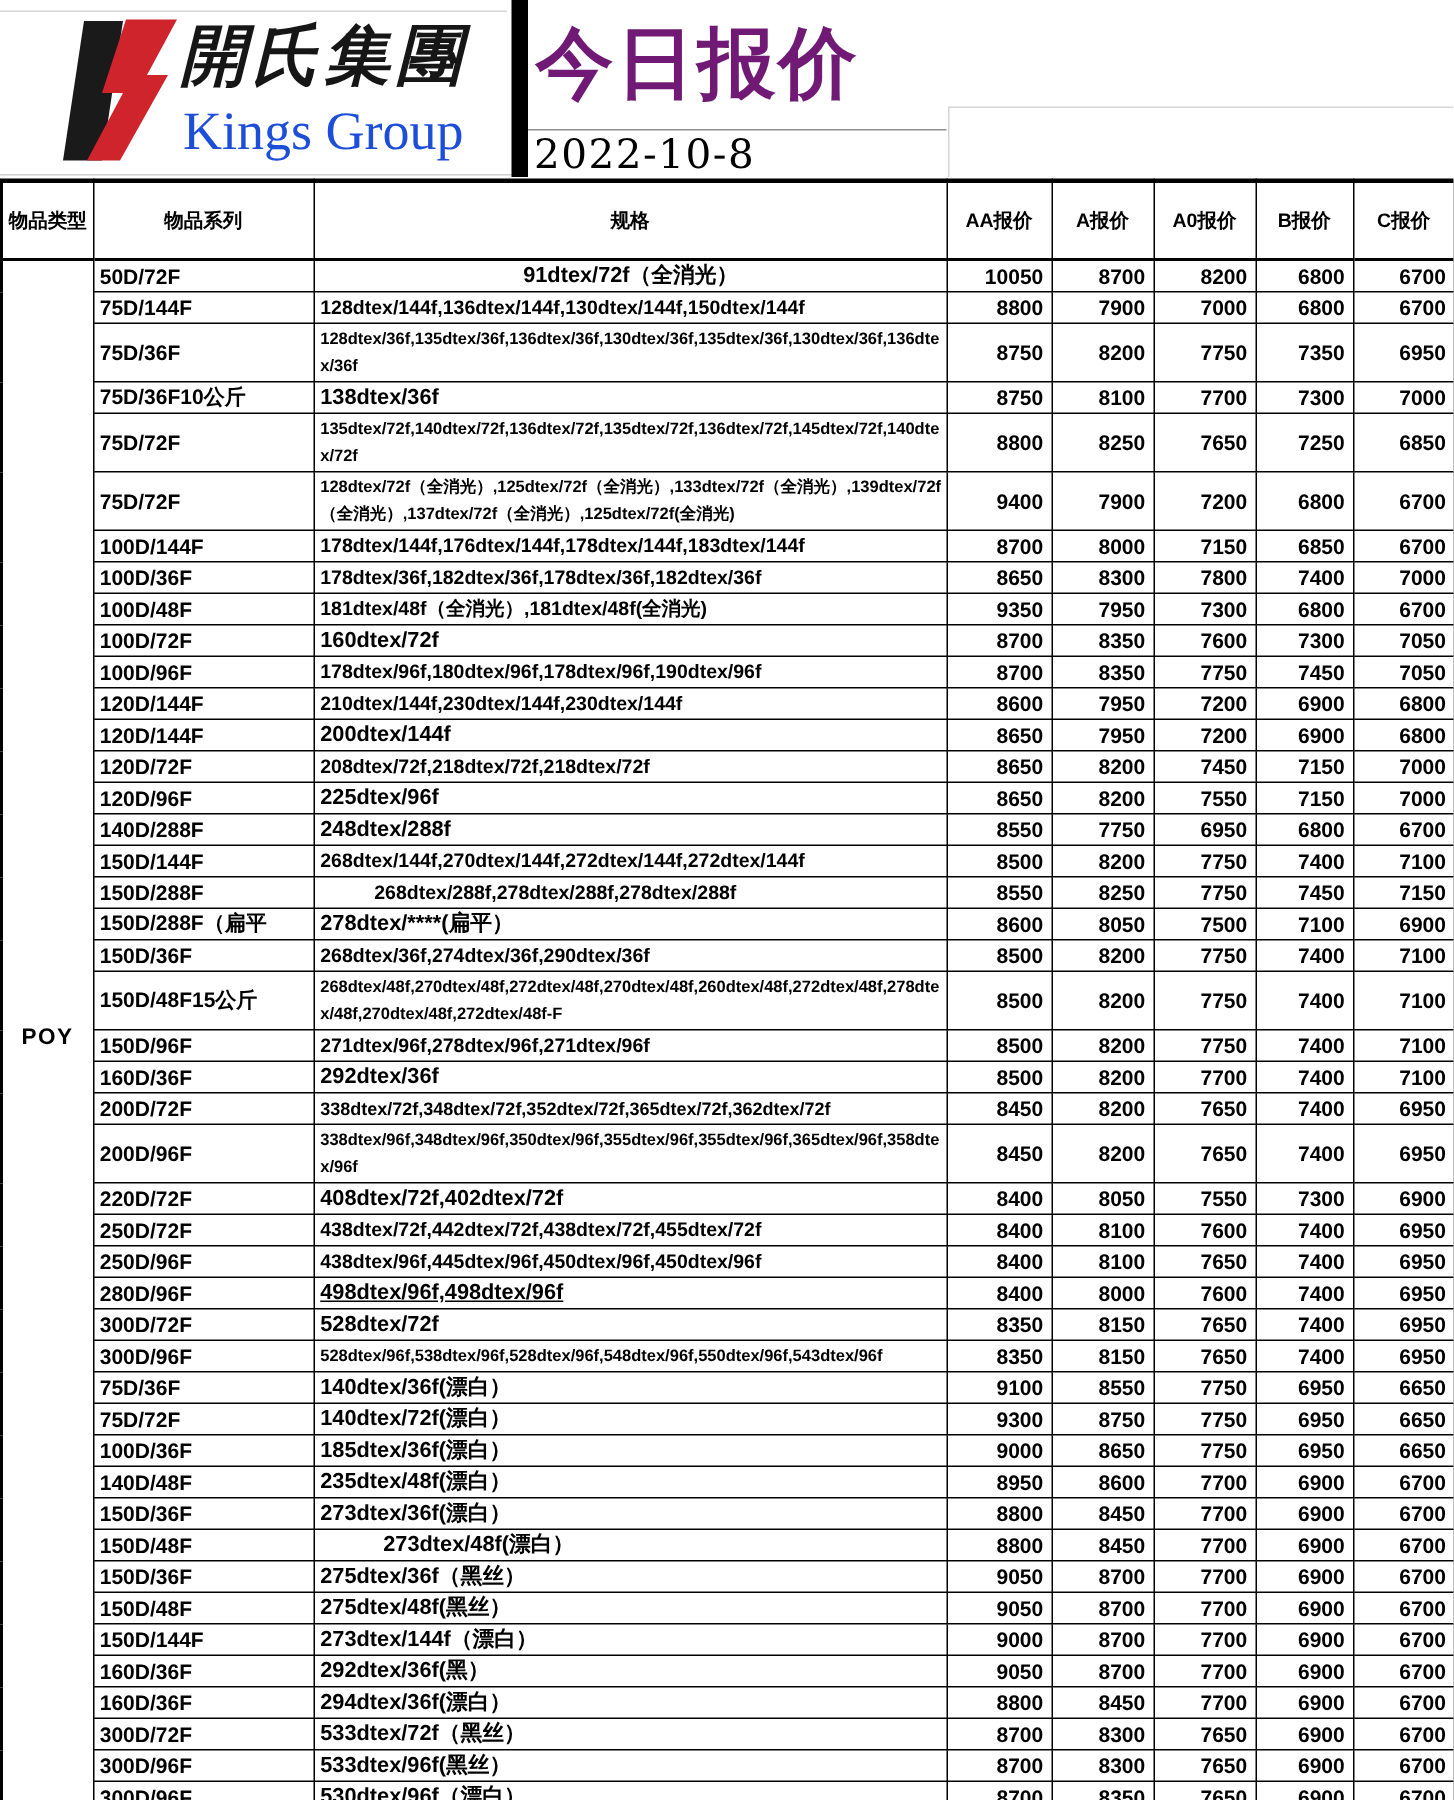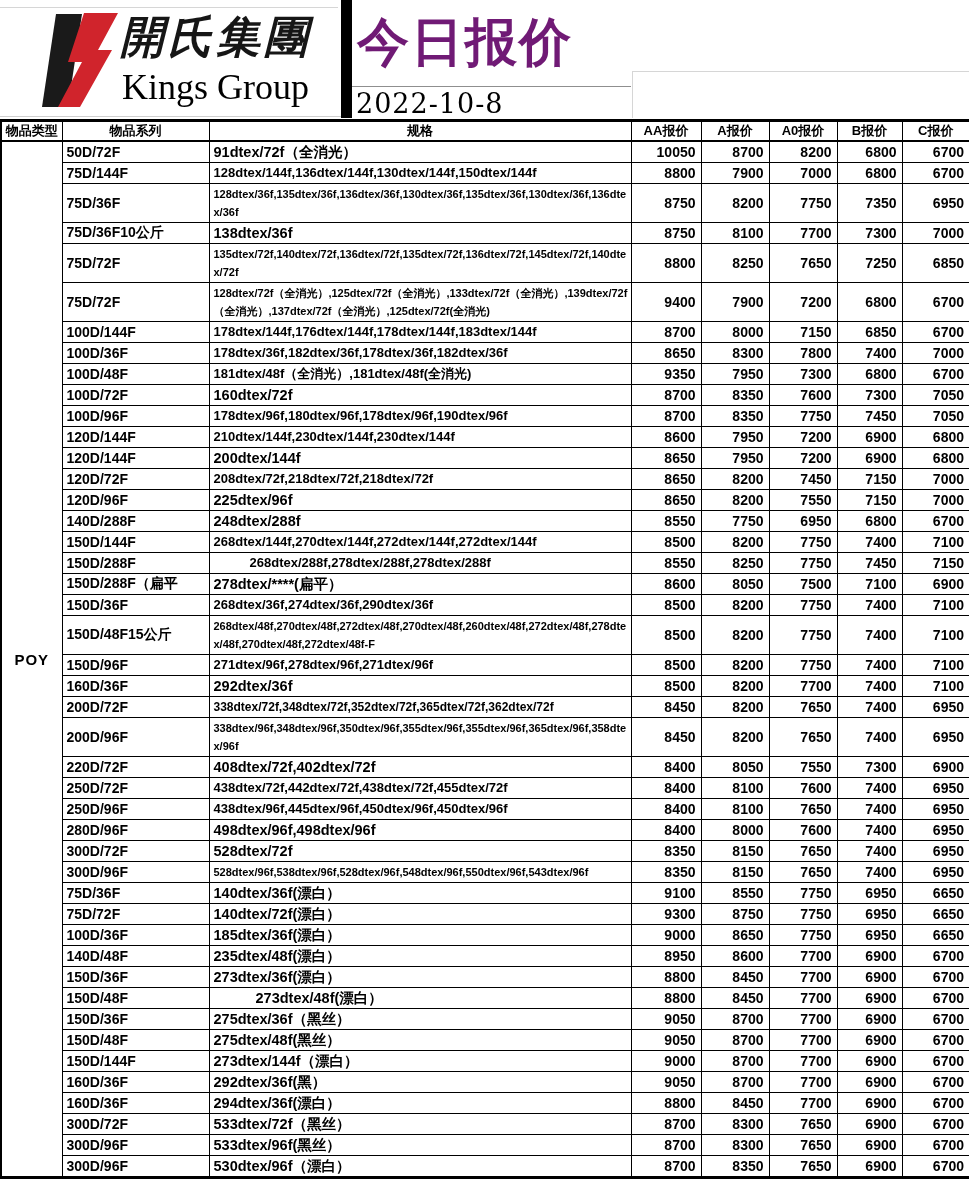--- a/index.html
+++ b/index.html
@@ -13,39 +13,39 @@
   .gl-under-logo { left: 0;   top: 116px; width: 345px; height: 1px; background:#cfcfcf; }
   .gl-right-h    { left: 632px; top: 71px; width: 337px; height: 1px; }
   .gl-right-v    { left: 632px; top: 71px; width: 1px;  height: 47px; }
 
   .logo-wrap { position: absolute; left: 22px; top: 8px; width: 318px; height: 104px; }
   .logo-mark { position: absolute; left: 0; top: 2px; }
   .logo-cn { position: absolute; left: 98px; top: 0px; width: 220px;
              font-family: "DejaVu Serif", serif; font-weight: bold; font-style: italic;
              font-size: 44px; letter-spacing: 4px; color: #161616; white-space: nowrap; }
   .logo-en { position: absolute; left: 100px; top: 58px; width: 220px;
-             font-family: "Liberation Serif", serif; font-size: 36px; color: #000000;
+             font-family: "Liberation Serif", serif; font-size: 36px; color: #1d4ed8;
              letter-spacing: 0px; white-space: nowrap; }
 
   .divider-bar { position: absolute; left: 341px; top: 0; width: 11px; height: 118px; background: #000; }
 
   .sheet-title { position: absolute; left: 357px; top: 8px;
                  font-family: "DejaVu Serif", serif; font-weight: bold;
                  font-size: 52px; color: #701a75; letter-spacing: 2px; white-space: nowrap; }
   .title-underline { position: absolute; left: 352px; top: 86px; width: 279px; height: 1px; background: #8f8f8f; }
   .sheet-date { position: absolute; left: 356px; top: 88px;
                 font-family: "DejaVu Serif", serif; font-size: 27px; color: #000; letter-spacing: 1px; }
 
   
   .price-table { position: absolute; left: 0; top: 119px; width: 969px;
                  border-collapse: collapse; table-layout: fixed;
                  border: 2px solid #000; border-top-width: 3px; border-bottom-width: 3px; }
   .price-table th, .price-table td { border: 1px solid #000; overflow: hidden; vertical-align: middle; }
   .price-table thead th { height: 20px; font-weight: bold; font-size: 13px; text-align: center;
-                          border-bottom-width: 2px; padding: 0 1px; white-space: nowrap; }
+                          border-bottom-width: 2px; padding: 16px 1px; white-space: nowrap; }
   .price-table tbody tr { height: 20px; }
   .cat-cell    { font-weight: bold; font-size: 15px; text-align: center; letter-spacing: 1px; }
   .series-cell { font-weight: bold; font-size: 14px; padding: 0 2px 0 4px; white-space: nowrap; }
   .spec-cell   { font-weight: bold; padding: 1px 3px 1px 4px; line-height: 18px; word-break: break-all; }
   .price-cell  { font-weight: bold; font-size: 14px; text-align: right; padding-right: 5px; white-space: nowrap; }
 </style>
 </head>
 <body>
 
 <div class="sheet-header">
@@ -89,21 +89,21 @@
       <th>A报价</th>
       <th>A0报价</th>
       <th>B报价</th>
       <th>C报价</th>
     </tr>
   </thead>
   <tbody>
       <tr>
         <td class="cat-cell" rowspan="45">POY</td>
         <td class="series-cell">50D/72F</td>
-        <td class="spec-cell" style="font-size: 14.5px;">91dtex/72f（全消光）</td>
+        <td class="spec-cell" style="font-size: 14.5px; text-align: center;">91dtex/72f（全消光）</td>
         <td class="price-cell">10050</td>
         <td class="price-cell">8700</td>
         <td class="price-cell">8200</td>
         <td class="price-cell">6800</td>
         <td class="price-cell">6700</td>
       </tr>
       <tr>
         <td class="series-cell">75D/144F</td>
         <td class="spec-cell" style="font-size: 13px;">128dtex/144f,136dtex/144f,130dtex/144f,150dtex/144f</td>
         <td class="price-cell">8800</td>
@@ -341,21 +341,21 @@
         <td class="series-cell">250D/96F</td>
         <td class="spec-cell" style="font-size: 13px; margin-left: 24px;">438dtex/96f,445dtex/96f,450dtex/96f,450dtex/96f</td>
         <td class="price-cell">8400</td>
         <td class="price-cell">8100</td>
         <td class="price-cell">7650</td>
         <td class="price-cell">7400</td>
         <td class="price-cell">6950</td>
       </tr>
       <tr>
         <td class="series-cell">280D/96F</td>
-        <td class="spec-cell" style="font-size: 14.5px;">498dtex/96f,498dtex/96f</td>
+        <td class="spec-cell" style="font-size: 14.5px; text-decoration: underline;">498dtex/96f,498dtex/96f</td>
         <td class="price-cell">8400</td>
         <td class="price-cell">8000</td>
         <td class="price-cell">7600</td>
         <td class="price-cell">7400</td>
         <td class="price-cell">6950</td>
       </tr>
       <tr>
         <td class="series-cell">300D/72F</td>
         <td class="spec-cell" style="font-size: 14.5px;">528dtex/72f</td>
         <td class="price-cell">8350</td>

